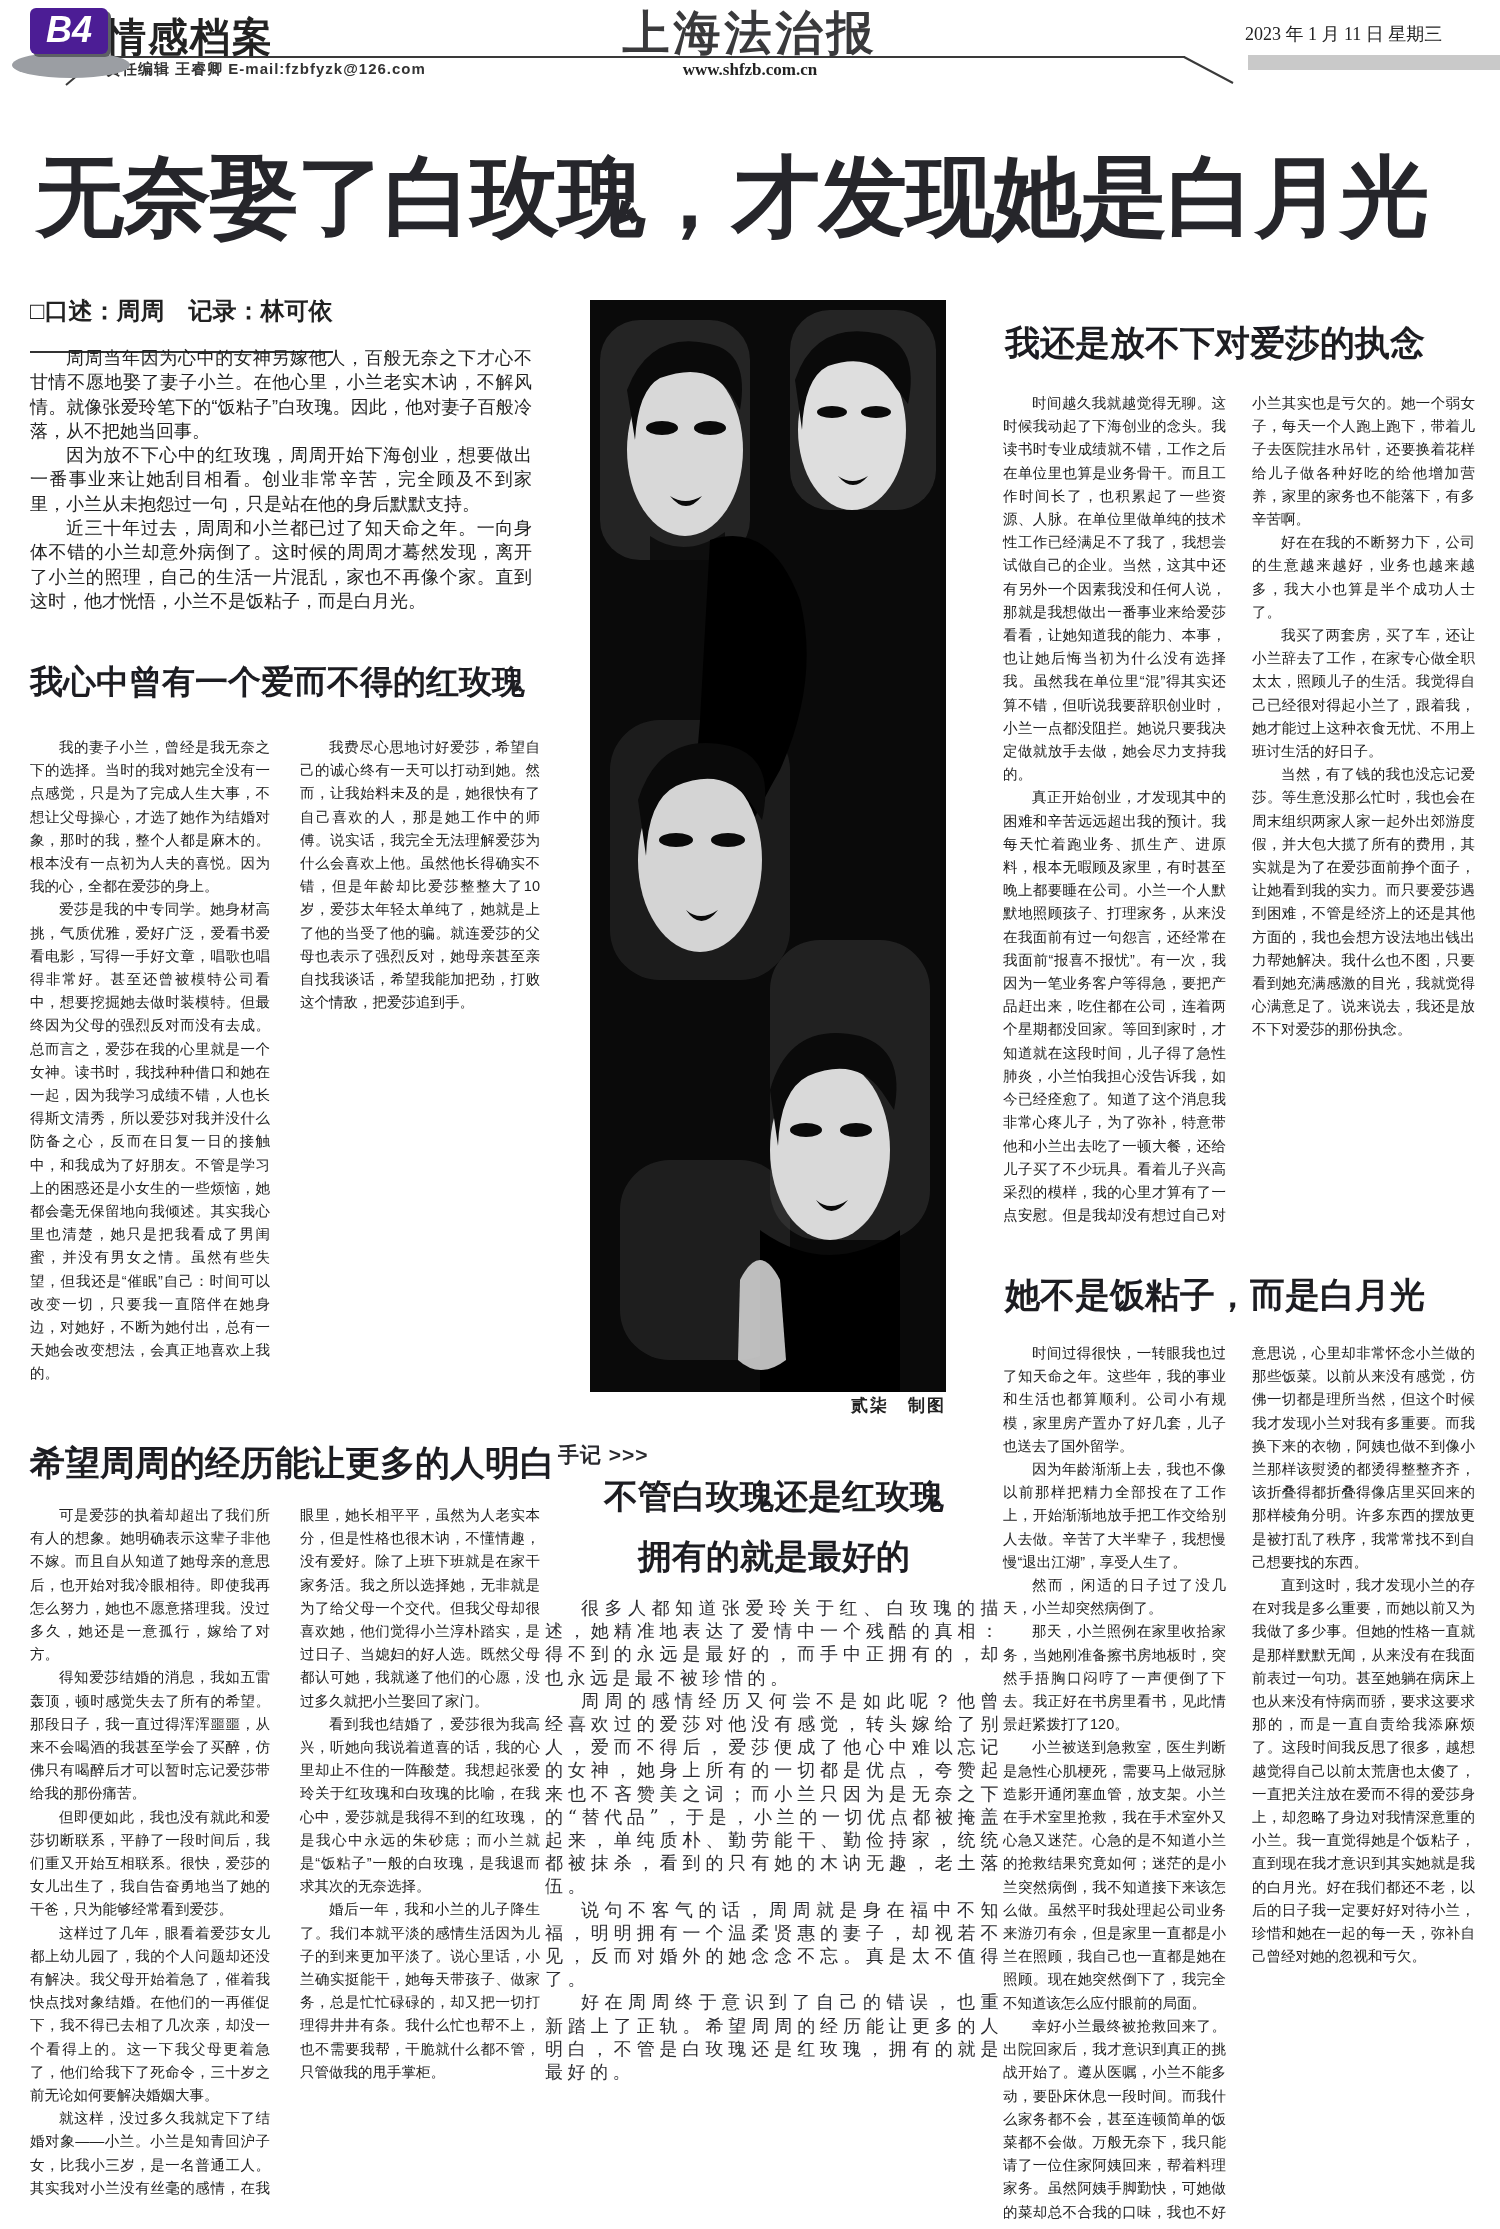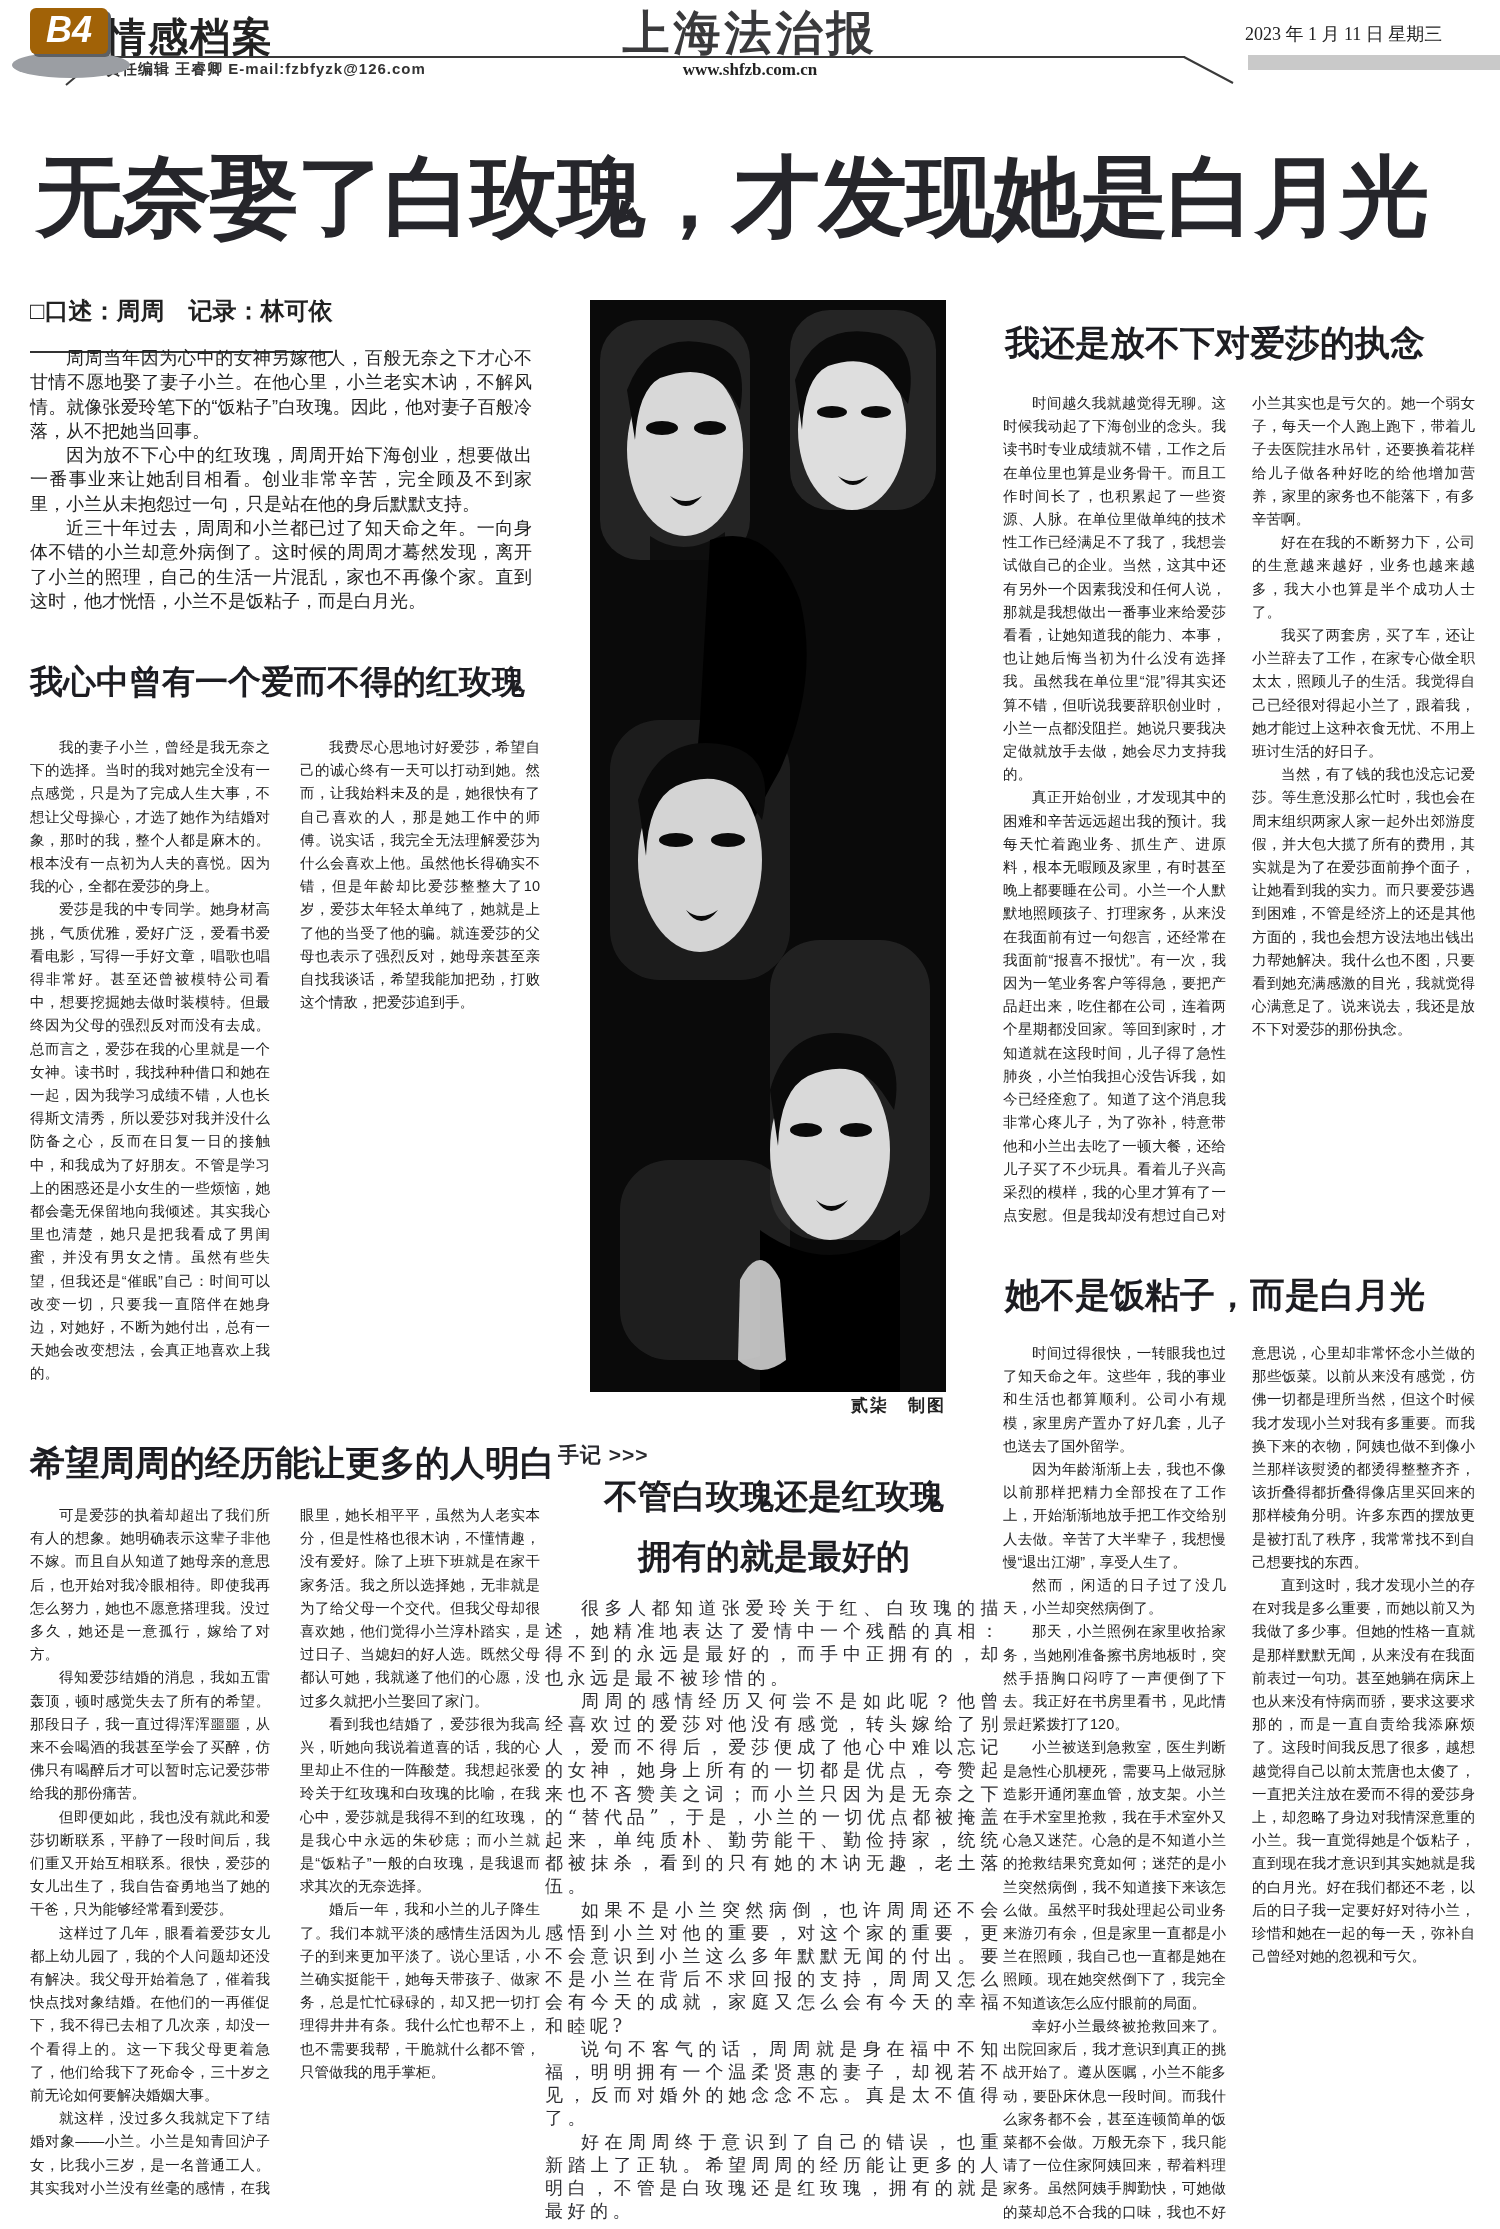--- a/index.html
+++ b/index.html
@@ -1,21 +1,21 @@
 <!DOCTYPE html>
 <html><head>
 <meta charset="utf-8">
 <style>
   html,body{margin:0;padding:0;background:#e8e8e8;}
   .page{position:relative;width:1500px;height:2229px;background:#ffffff;margin:0 auto;
         font-family:"Liberation Sans",sans-serif;color:#1c1c1f;overflow:hidden;}
   .abs{position:absolute;}
 
   
-  .badge{left:30px;top:8px;width:78px;height:46px;background:#a16207;color:#fff;
+  .badge{left:30px;top:8px;width:78px;height:46px;background:#4c1d95;color:#fff;
          border-radius:6px;font-style:italic;font-weight:bold;font-size:36px;
          text-align:center;line-height:44px;box-shadow:3px 3px 0 #5d6064;z-index:3;}
   .badge-shadow{left:12px;top:52px;width:118px;height:26px;background:#9b9ea3;
          border-radius:50%;z-index:2;}
   .section-title{left:106px;top:10px;font-size:40px;font-weight:900;letter-spacing:2px;color:#222;}
   .editor-line{left:106px;top:60px;font-size:15px;font-weight:bold;color:#333;letter-spacing:1px;}
   .masthead{left:600px;top:2px;width:300px;text-align:center;font-family:"DejaVu Serif",serif;
             font-weight:bold;font-size:47px;letter-spacing:4px;color:#3a3a3c;z-index:3;}
   .masthead-url{left:600px;top:60px;width:300px;text-align:center;font-weight:bold;
             font-size:17px;color:#222;font-family:"Liberation Serif",serif;}
@@ -153,21 +153,20 @@
     </svg>
   </div>
   <div class="abs illo-caption">贰柒　制图</div>
 
   <div class="abs sidebar-label">手记 &gt;&gt;&gt;</div>
   <div class="abs sidebar-h sbh1">不管白玫瑰还是红玫瑰</div>
   <div class="abs sidebar-h sbh2">拥有的就是最好的</div>
   <div class="abs sidebar-body">
       <p>很多人都知道张爱玲关于红、白玫瑰的描述，她精准地表达了爱情中一个残酷的真相：得不到的永远是最好的，而手中正拥有的，却也永远是最不被珍惜的。</p>
       <p>周周的感情经历又何尝不是如此呢？他曾经喜欢过的爱莎对他没有感觉，转头嫁给了别人，爱而不得后，爱莎便成了他心中难以忘记的女神，她身上所有的一切都是优点，夸赞起来也不吝赞美之词；而小兰只因为是无奈之下的“替代品”，于是，小兰的一切优点都被掩盖起来，单纯质朴、勤劳能干、勤俭持家，统统都被抹杀，看到的只有她的木讷无趣，老土落伍。</p>
-      <p>如果不是小兰突然病倒，也许周周还不会感悟到小兰对他的重要，对这个家的重要，更不会意识到小兰这么多年默默无闻的付出。要不是小兰在背后不求回报的支持，周周又怎么会有今天的成就，家庭又怎么会有今天的幸福和睦呢?</p>
       <p>说句不客气的话，周周就是身在福中不知福，明明拥有一个温柔贤惠的妻子，却视若不见，反而对婚外的她念念不忘。真是太不值得了。</p>
       <p>好在周周终于意识到了自己的错误，也重新踏上了正轨。希望周周的经历能让更多的人明白，不管是白玫瑰还是红玫瑰，拥有的就是最好的。</p>
     </div>
 
   <div class="abs sec-head sh3">我还是放不下对爱莎的执念</div>
   <div class="abs body-cols s3">
       <p>时间越久我就越觉得无聊。这时候我动起了下海创业的念头。我读书时专业成绩就不错，工作之后在单位里也算是业务骨干。而且工作时间长了，也积累起了一些资源、人脉。在单位里做单纯的技术性工作已经满足不了我了，我想尝试做自己的企业。当然，这其中还有另外一个因素我没和任何人说，那就是我想做出一番事业来给爱莎看看，让她知道我的能力、本事，也让她后悔当初为什么没有选择我。虽然我在单位里“混”得其实还算不错，但听说我要辞职创业时，小兰一点都没阻拦。她说只要我决定做就放手去做，她会尽力支持我的。</p>
       <p>真正开始创业，才发现其中的困难和辛苦远远超出我的预计。我每天忙着跑业务、抓生产、进原料，根本无暇顾及家里，有时甚至晚上都要睡在公司。小兰一个人默默地照顾孩子、打理家务，从来没在我面前有过一句怨言，还经常在我面前“报喜不报忧”。有一次，我因为一笔业务客户等得急，要把产品赶出来，吃住都在公司，连着两个星期都没回家。等回到家时，才知道就在这段时间，儿子得了急性肺炎，小兰怕我担心没告诉我，如今已经痊愈了。知道了这个消息我非常心疼儿子，为了弥补，特意带他和小兰出去吃了一顿大餐，还给儿子买了不少玩具。看着儿子兴高采烈的模样，我的心里才算有了一点安慰。但是我却没有想过自己对小兰其实也是亏欠的。她一个弱女子，每天一个人跑上跑下，带着儿子去医院挂水吊针，还要换着花样给儿子做各种好吃的给他增加营养，家里的家务也不能落下，有多辛苦啊。</p>
       <p>好在在我的不断努力下，公司的生意越来越好，业务也越来越多，我大小也算是半个成功人士了。</p>
       <p>我买了两套房，买了车，还让小兰辞去了工作，在家专心做全职太太，照顾儿子的生活。我觉得自己已经很对得起小兰了，跟着我，她才能过上这种衣食无忧、不用上班讨生活的好日子。</p>

